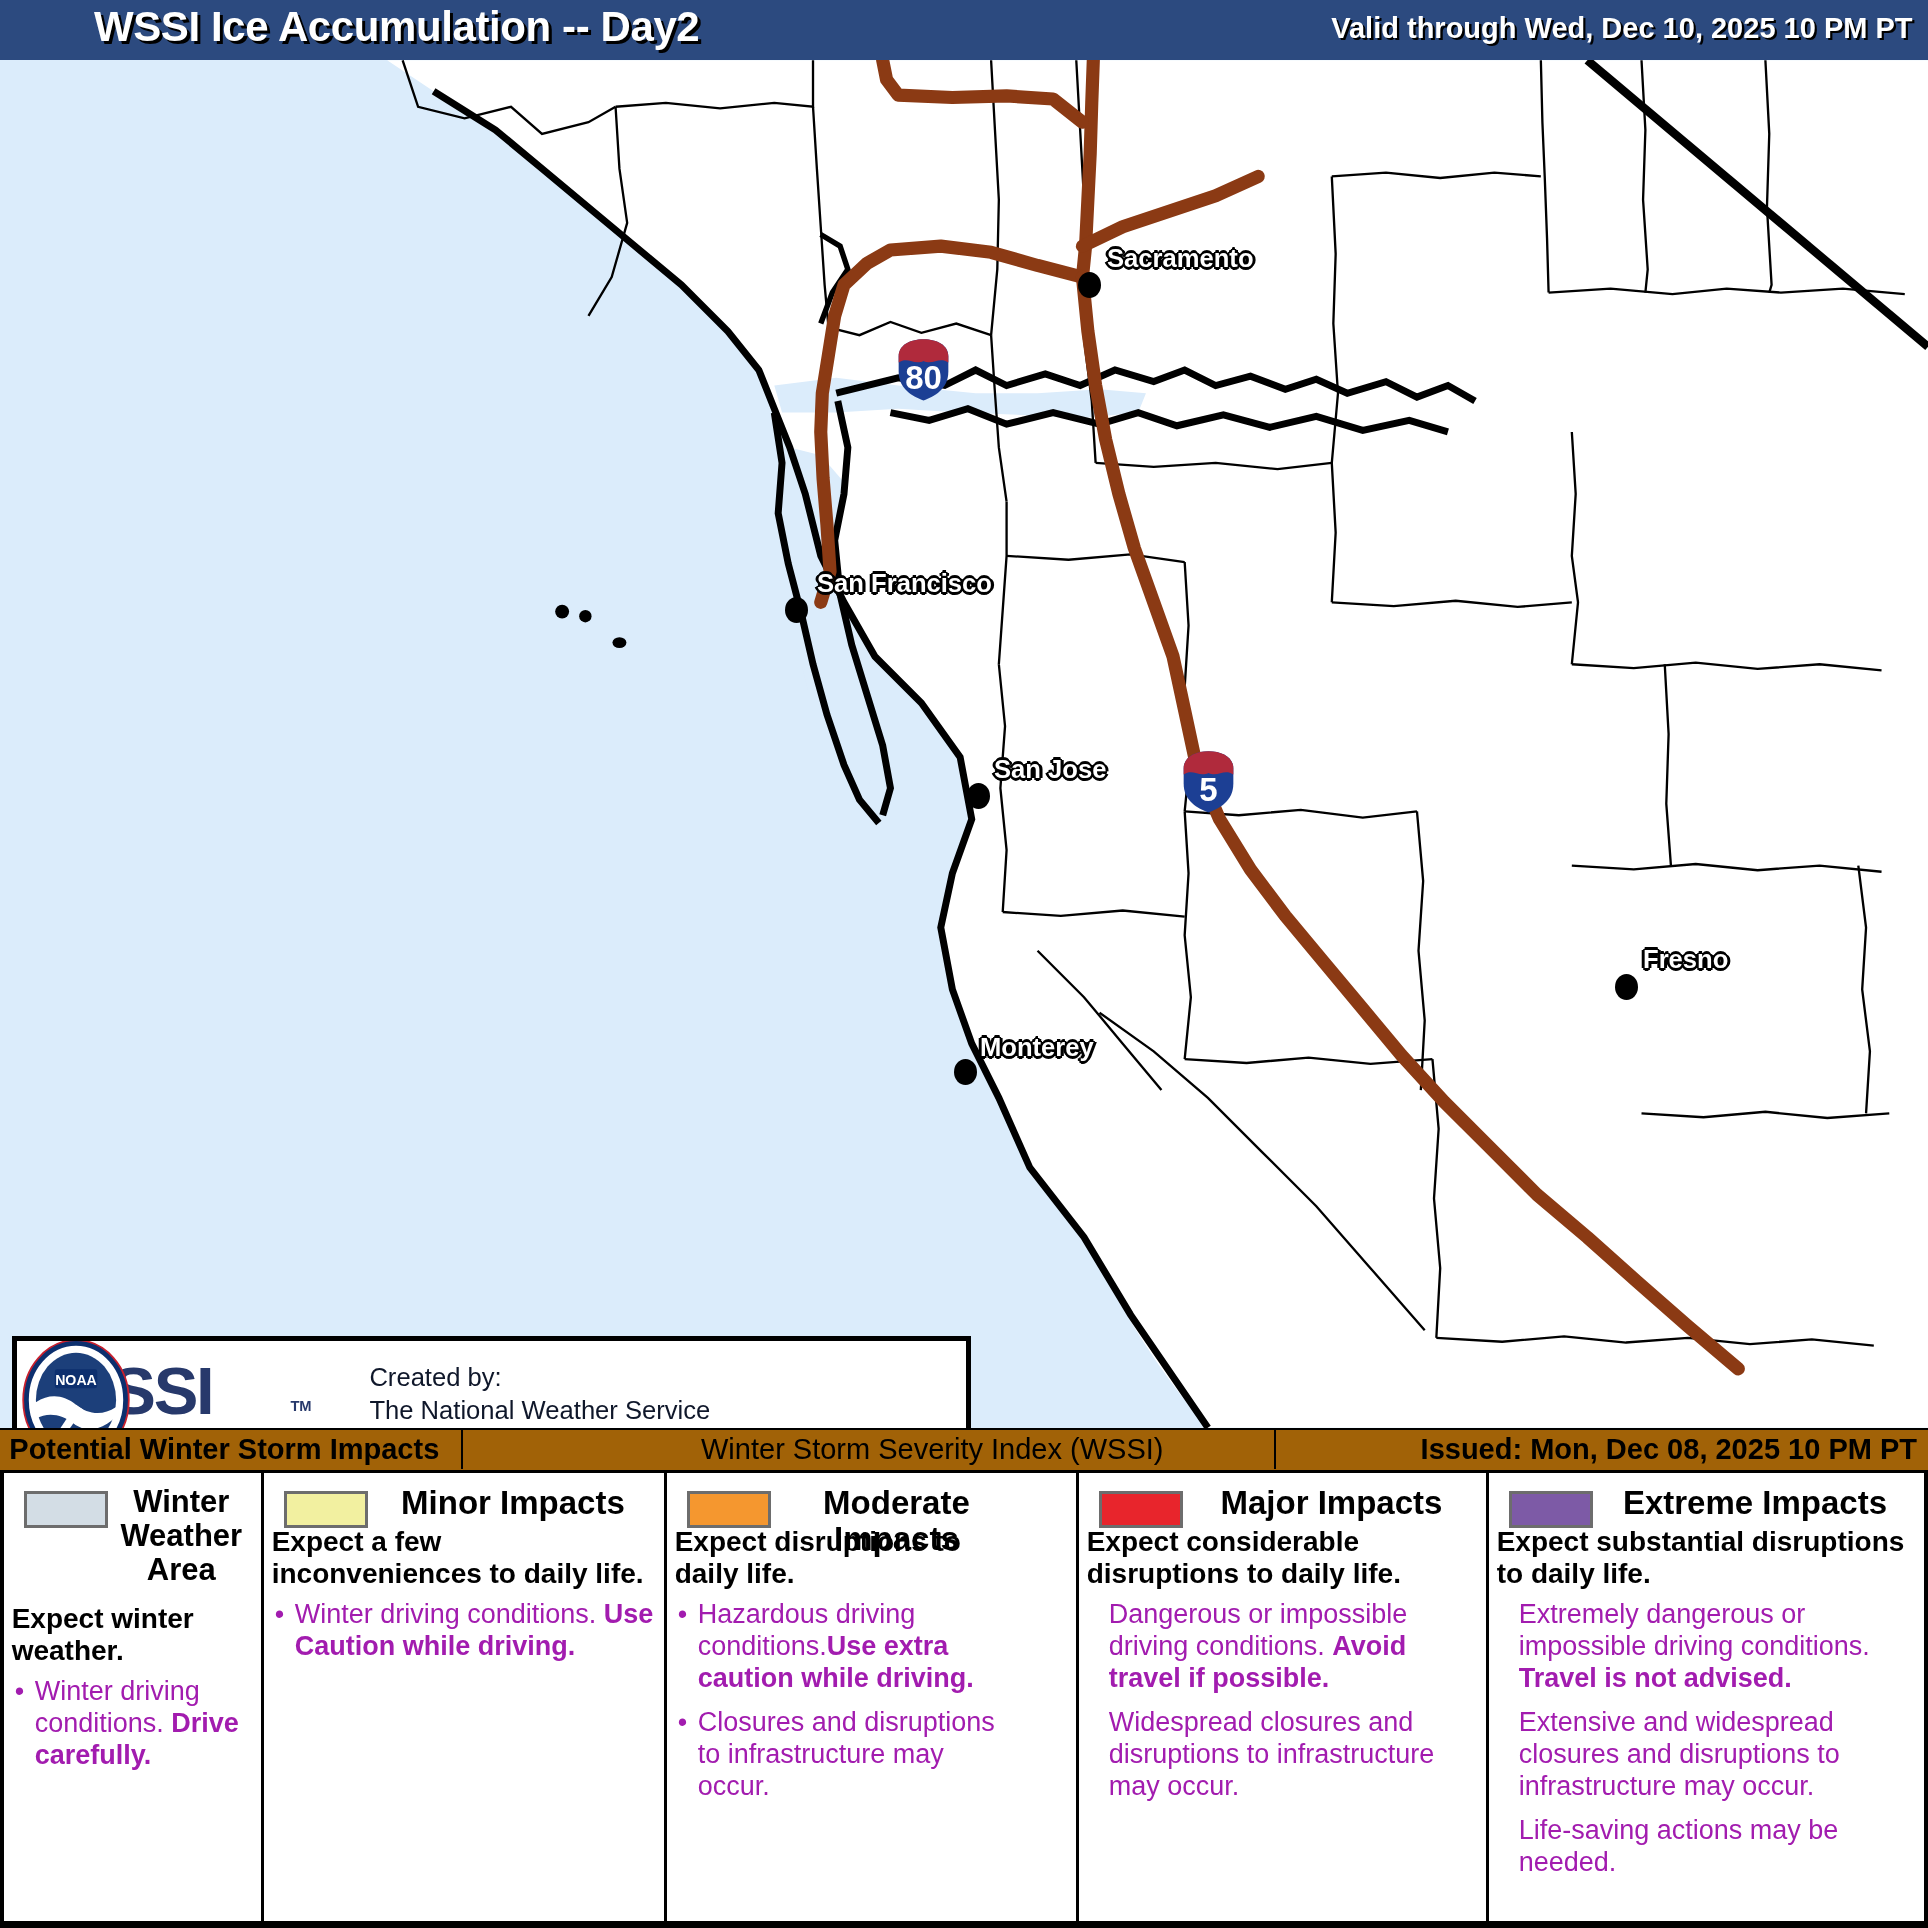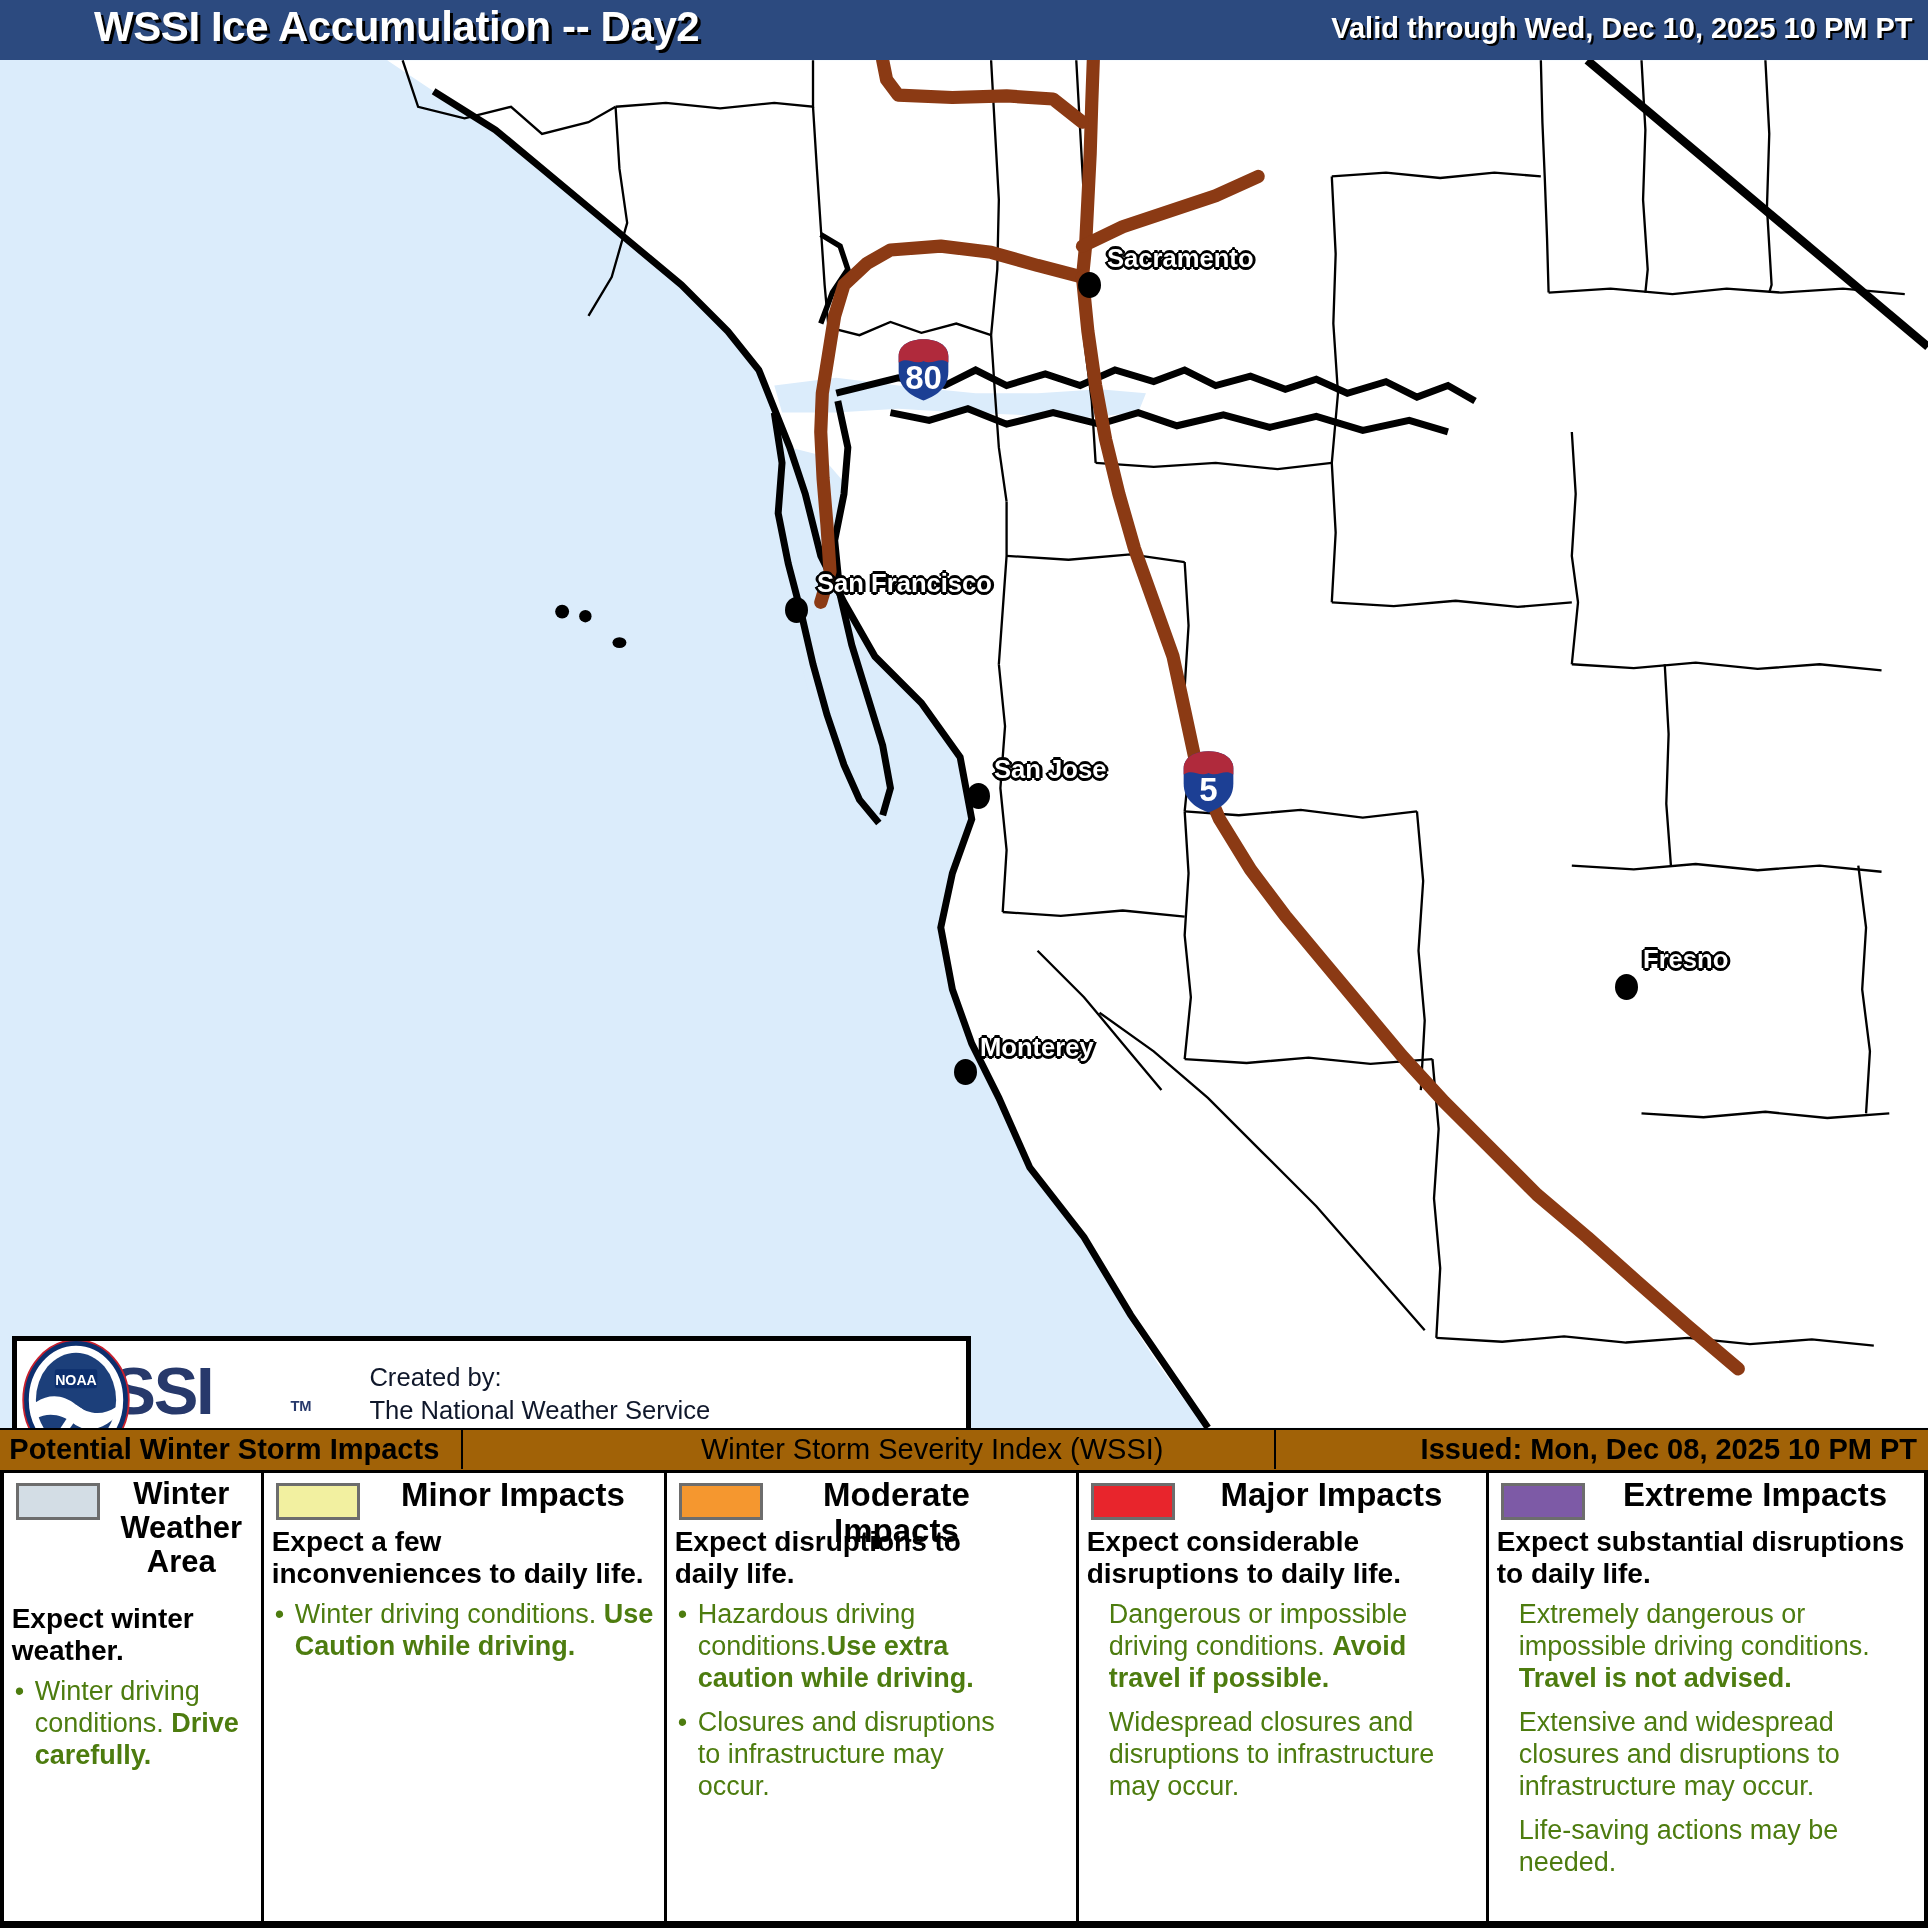--- a/index.html
+++ b/index.html
@@ -57,32 +57,32 @@
   .statusbar .seg{position:absolute;top:3.1px;font-size:29px;color:#000;white-space:nowrap;}
   .sb1{left:9.3px;font-weight:bold;}
   .sb2{left:701px;font-weight:normal;}
   .sb3{right:11px;font-weight:bold;}
   .sb-div{position:absolute;top:0;width:2.3px;height:39px;background:#000;}
 
   
   .legend{position:absolute;left:0;top:1473px;width:1928px;height:455px;
      background:#fff;box-sizing:border-box;
      border-left:4.6px solid #000;border-right:4.6px solid #000;border-bottom:7px solid #000;}
-  .lcol{position:absolute;top:0;height:100%;box-sizing:border-box;padding:1px;}
+  .lcol{position:absolute;top:0;height:100%;box-sizing:border-box;padding:9px;}
   .lcol+.lcol{border-left:3.1px solid #000;}
   .lc-head{position:relative;height:53px;}
   .swatch{position:absolute;left:11px;top:9.3px;width:84px;height:37px;
      border:3.9px solid #6d6d6d;box-sizing:border-box;}
   .lc-title{position:absolute;left:101px;top:3.1px;right:3.1px;
      font-size:33px;font-weight:bold;color:#000;text-align:center;line-height:36px;}
   .lc-title.stacked{text-align:center;}
   .lc-body{position:absolute;left:0;right:0;top:53px;bottom:0;padding:0 6.2px 0 7.7px;}
   .lead{font-size:28px;font-weight:bold;line-height:32px;color:#000;margin:0 0 7.7px 0;}
   .bullets{list-style:none;margin:0;padding:0;}
-  .bullets li{font-size:27px;line-height:32px;color:#4d7c0f;
+  .bullets li{font-size:27px;line-height:32px;color:#a21caf;
      padding-left:23px;position:relative;margin-bottom:12.4px;}
   .bullets li:before{content:"\2022";position:absolute;left:3.1px;top:0;font-size:27px;}
   .bullets li b{font-weight:bold;}
   .bullets.nobul li{padding-left:22px;}
   .bullets.nobul li:before{content:"";}
 </style>
 </head>
 <body>
 
 <div id="root">

